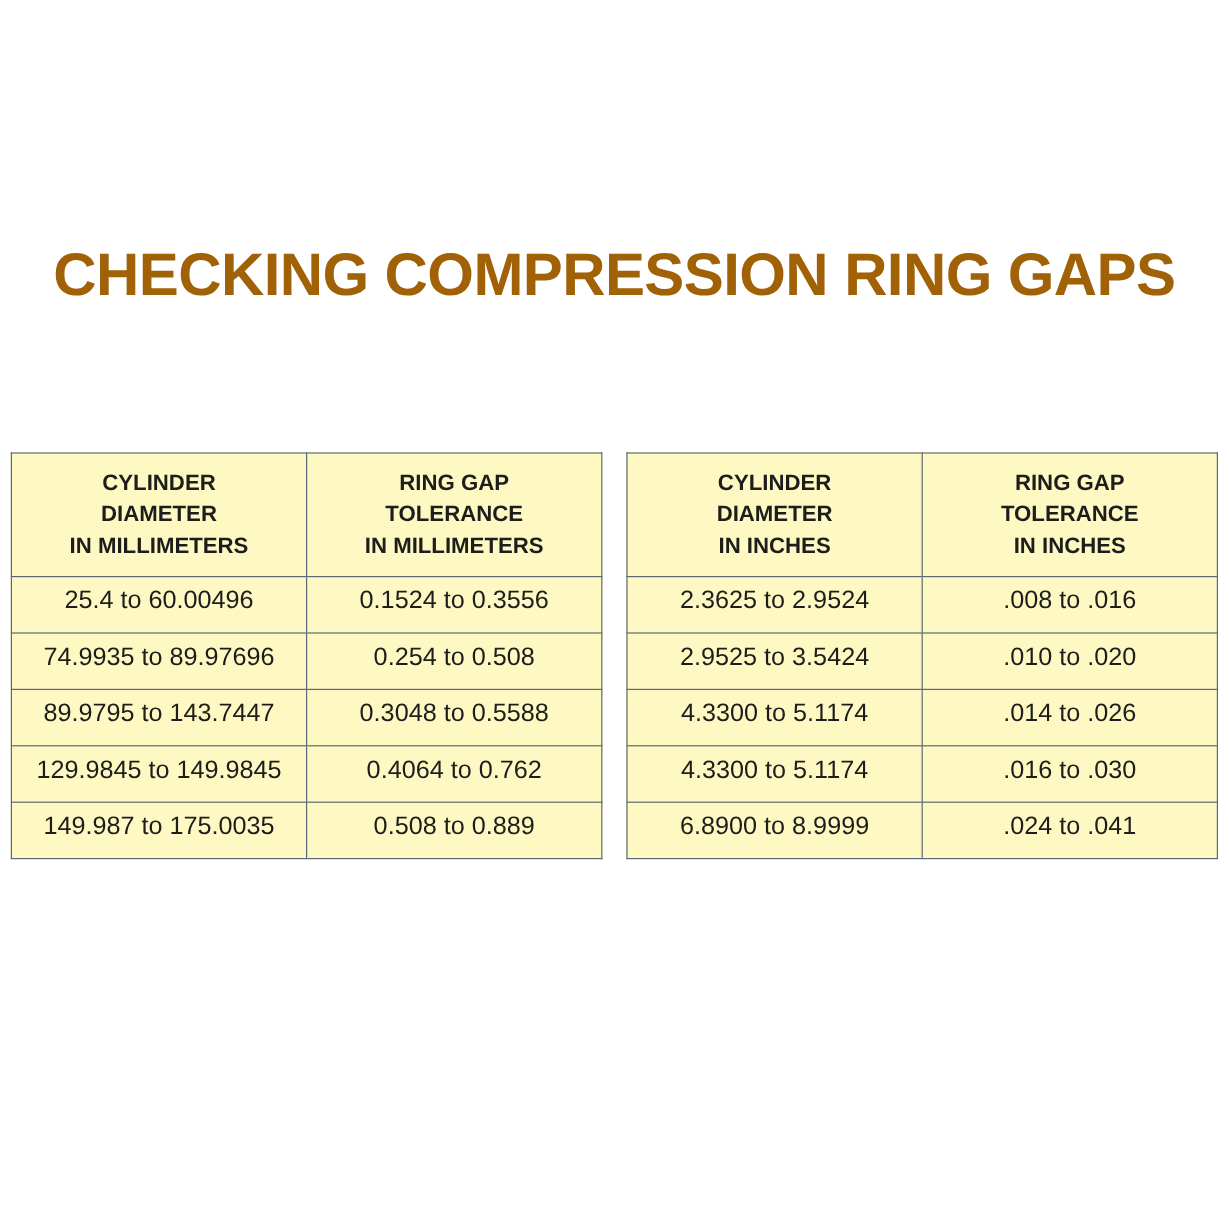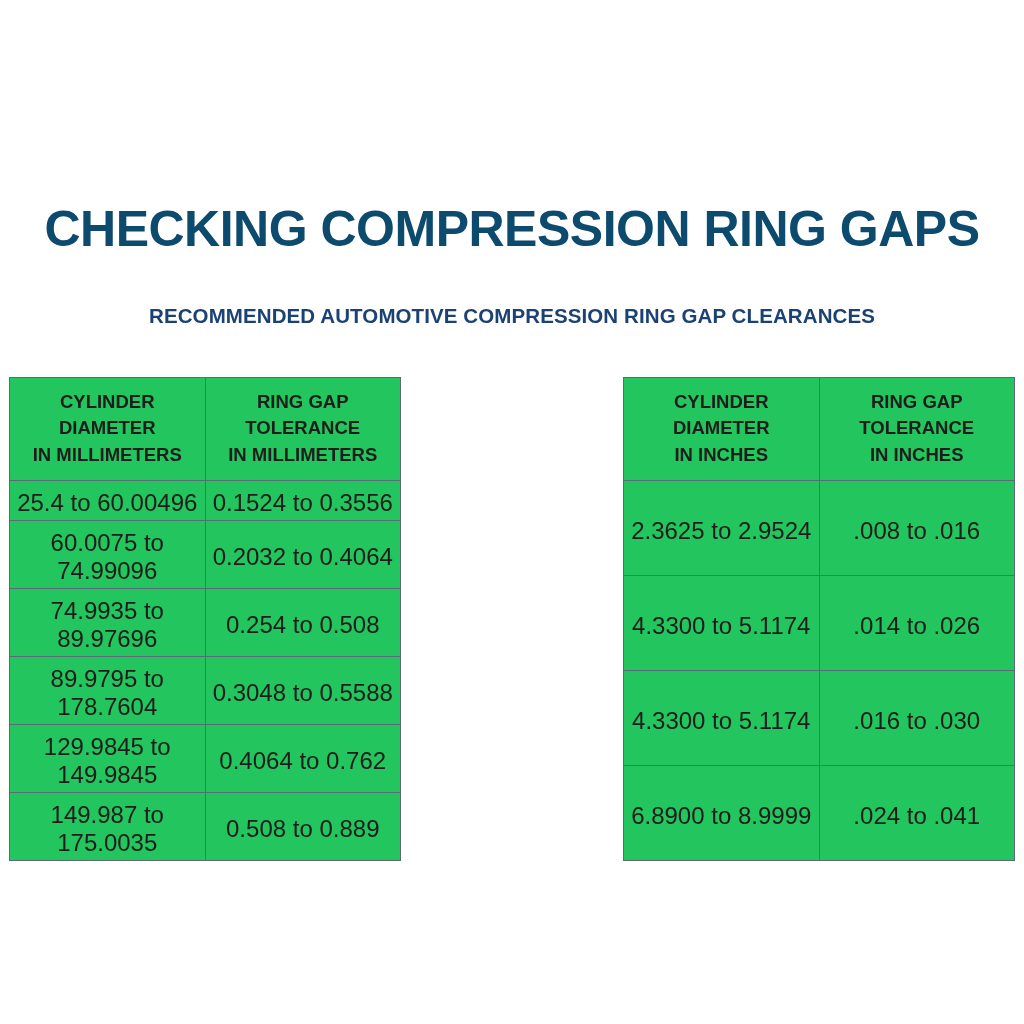--- a/index.html
+++ b/index.html
@@ -22,21 +22,21 @@
   }
   .title {
     position: absolute;
     top: 200px;
     left: 0;
     width: 1024px;
     text-align: center;
     font-size: 50px;
     font-weight: bold;
     letter-spacing: -0.5px;
-    color: #0c4a6e;
+    color: #a16207;
     white-space: nowrap;
   }
   .subtitle {
     position: absolute;
     top: 304px;
     left: 0;
     width: 1024px;
     text-align: center;
     font-size: 20.5px;
     font-weight: bold;
@@ -49,53 +49,52 @@
     top: 377px;
     left: 0;
     width: 1024px;
     display: flex;
     justify-content: space-between;
     padding: 0 9px;
     box-sizing: border-box;
   }
   table.spec {
     border-collapse: collapse;
-    width: 392px;
+    width: 493px;
     table-layout: fixed;
-    background: #22c55e;
+    background: #fef9c3;
   }
   table.spec th, table.spec td {
     border: 1px solid #5c6a78;
     text-align: center;
     color: #1d1d1b;
   }
   table.spec th {
     font-size: 18.5px;
     font-weight: bold;
     line-height: 1.43;
     padding: 11px 4px 12px 4px;
     vertical-align: middle;
   }
   table.spec td {
-    font-size: 24px;
+    font-size: 21px;
     font-weight: normal;
-    padding: 8px 4px 3px 4px;
+    padding: 8px 4px 14px 4px;
     height: 21px;
   }
   .hdr-line {
     display: block;
   }
 </style>
 </head>
 <body>
 
 <div class="page">
 
   <div class="title">CHECKING COMPRESSION RING GAPS</div>
-  <div class="subtitle">RECOMMENDED AUTOMOTIVE COMPRESSION RING GAP CLEARANCES</div>
 
   <div class="tables">
 
     <table class="spec">
       <thead>
         <tr>
           <th>
             <span class="hdr-line">CYLINDER</span>
             <span class="hdr-line">DIAMETER</span>
             <span class="hdr-line">IN MILLIMETERS</span>
@@ -106,29 +105,25 @@
             <span class="hdr-line">IN MILLIMETERS</span>
           </th>
         </tr>
       </thead>
       <tbody>
         <tr>
           <td>25.4 to 60.00496</td>
           <td>0.1524 to 0.3556</td>
         </tr>
         <tr>
-          <td>60.0075 to 74.99096</td>
-          <td>0.2032 to 0.4064</td>
-        </tr>
-        <tr>
           <td>74.9935 to 89.97696</td>
           <td>0.254 to 0.508</td>
         </tr>
         <tr>
-          <td>89.9795 to 178.7604</td>
+          <td>89.9795 to 143.7447</td>
           <td>0.3048 to 0.5588</td>
         </tr>
         <tr>
           <td>129.9845 to 149.9845</td>
           <td>0.4064 to 0.762</td>
         </tr>
         <tr>
           <td>149.987 to 175.0035</td>
           <td>0.508 to 0.889</td>
         </tr>
@@ -149,20 +144,24 @@
             <span class="hdr-line">IN INCHES</span>
           </th>
         </tr>
       </thead>
       <tbody>
         <tr>
           <td>2.3625 to 2.9524</td>
           <td>.008 to .016</td>
         </tr>
         <tr>
+          <td>2.9525 to 3.5424</td>
+          <td>.010 to .020</td>
+        </tr>
+        <tr>
           <td>4.3300 to 5.1174</td>
           <td>.014 to .026</td>
         </tr>
         <tr>
           <td>4.3300 to 5.1174</td>
           <td>.016 to .030</td>
         </tr>
         <tr>
           <td>6.8900 to 8.9999</td>
           <td>.024 to .041</td>

